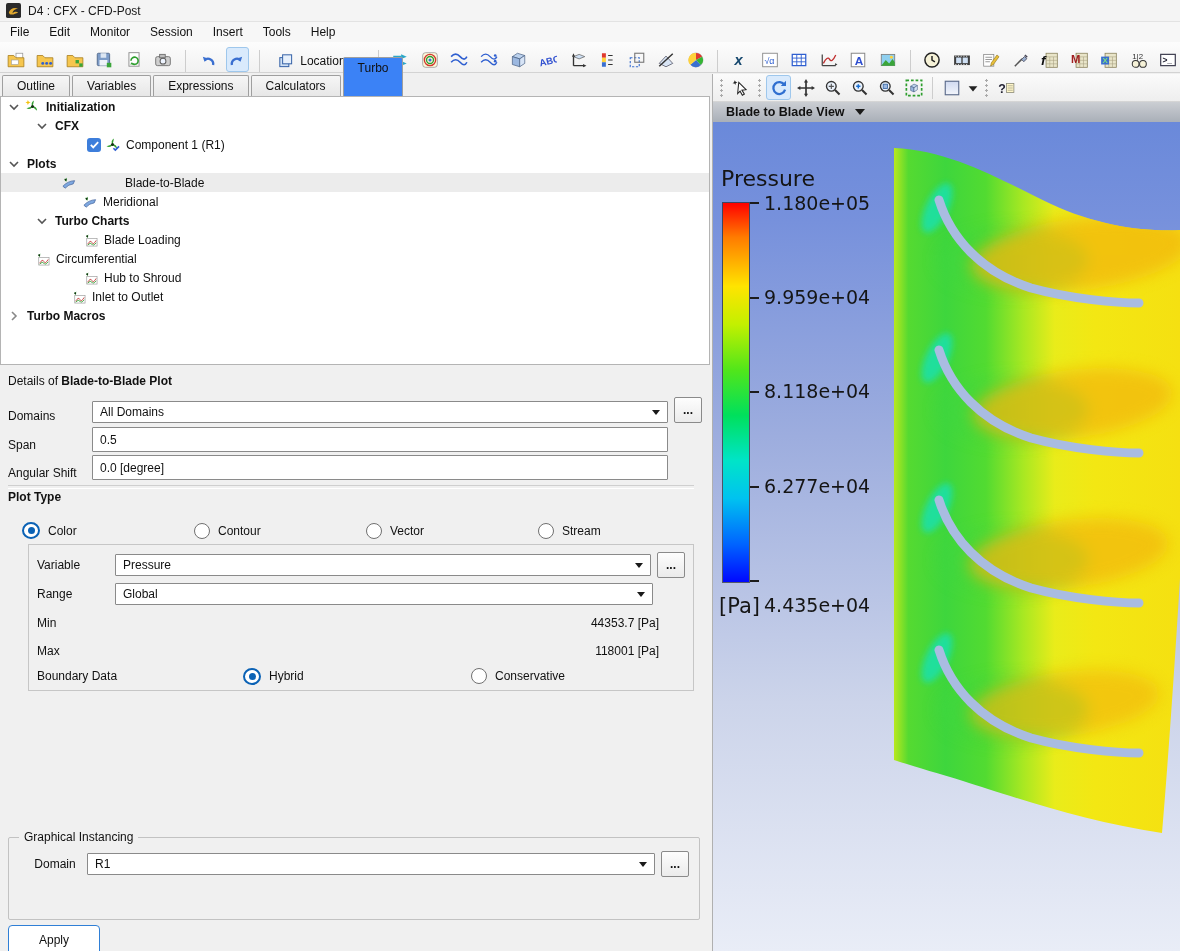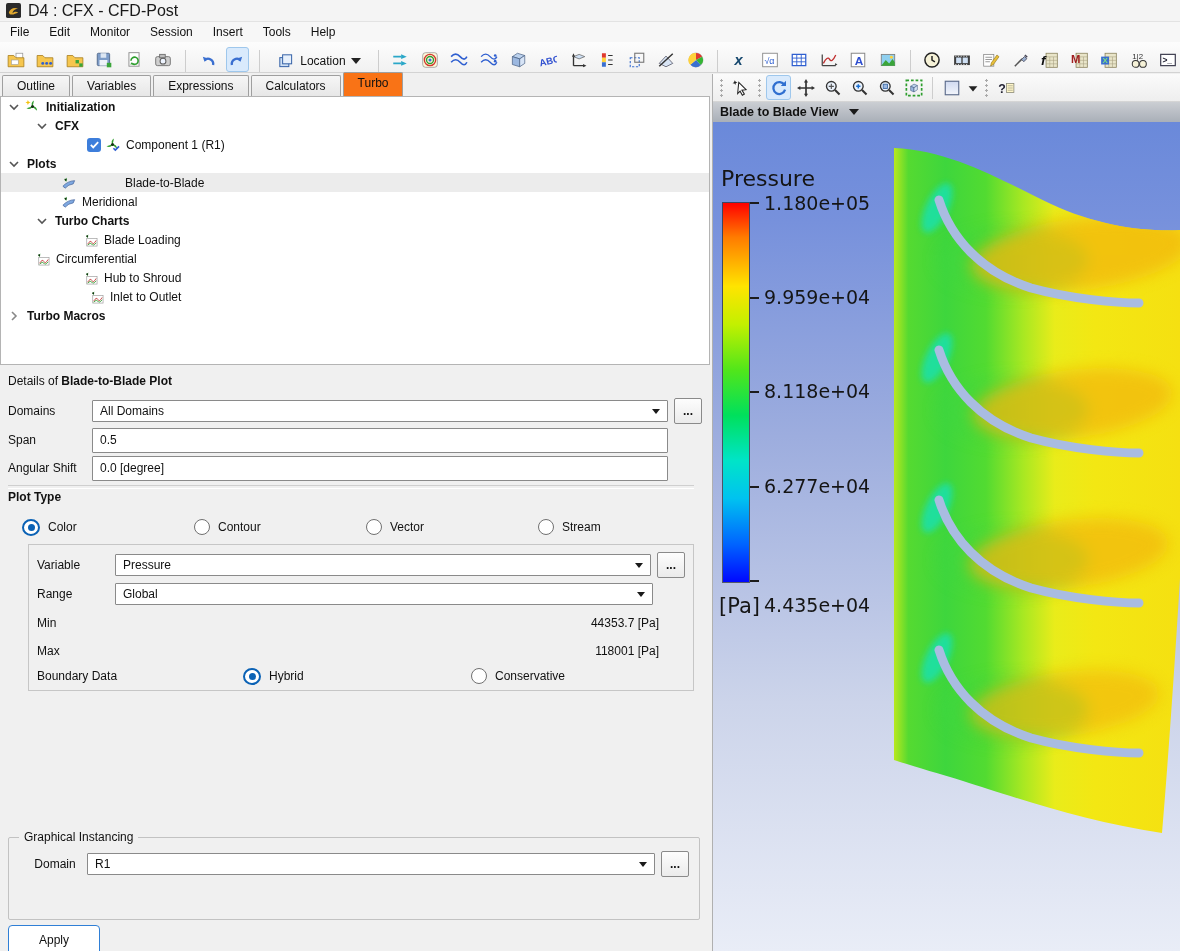--- a/index.html
+++ b/index.html
@@ -4,21 +4,21 @@
 <style>
   html,body{margin:0;padding:0;}
   body{width:1180px;height:951px;overflow:hidden;background:#f0f0f0;
        font-family:"Liberation Sans",sans-serif;font-size:12px;color:#111;}
   .win{position:relative;width:1180px;height:951px;background:#f0f0f0;}
 
   
   .titlebar{position:absolute;left:0;top:0;width:100%;height:22px;background:#f4f4f4;
             display:flex;align-items:center;gap:7px;padding-left:6px;box-sizing:border-box;
             border-bottom:1px solid #e3e3e3;}
-  .titlebar .ttl{font-size:16px;color:#1a1a1a;}
+  .titlebar .ttl{font-size:12px;color:#1a1a1a;}
   .appicon{width:15px;height:15px;display:inline-block;}
   .menubar{position:absolute;left:0;top:22px;width:100%;height:20px;background:#f7f7f7;
            display:flex;align-items:center;gap:0;border-bottom:1px solid #e6e6e6;}
   .menubar .mi{padding:2px 10px;cursor:default;}
   .toolbar{position:absolute;left:0;top:42px;width:100%;height:31px;
            background:linear-gradient(#fdfdfd,#f1f1f1);border-bottom:1px solid #d3d3d3;
            display:flex;align-items:flex-end;gap:6px;padding-left:4px;box-sizing:border-box;}
   .ti{width:25px;height:25px;display:flex;align-items:center;justify-content:center;border-radius:3px;}
   .ti svg{width:18px;height:18px;}
   .ti.hl{background:#d9eafc;border:1px solid #9ec7ec;box-sizing:border-box;}
@@ -27,33 +27,33 @@
         background-image:radial-gradient(circle,#a9a9a9 1px,transparent 1.1px);
         background-size:5px 5px;}
   .locbtn{display:flex;align-items:center;gap:5px;padding:2px 7px;border-radius:3px;}
   .locbtn .dd{width:0;height:0;border-left:5px solid transparent;border-right:5px solid transparent;border-top:6px solid #222;}
 
   
   .leftpanel{position:absolute;left:0;top:74px;width:712px;height:877px;background:#f0f0f0;}
   .tabs{position:absolute;left:2px;top:0;height:22px;display:flex;align-items:flex-end;}
   .tab{padding:3px 14px;border:1px solid #9f9f9f;border-bottom:none;background:linear-gradient(#f6f6f6,#e7e7e7);
        margin-right:2px;font-size:12px;border-radius:2px 2px 0 0;}
-  .tab.active{background:#f97316;padding-bottom:7px;position:relative;top:1px;}
+  .tab.active{background:#3b82f6;padding-bottom:22px;position:relative;top:1px;}
   .treebox{position:absolute;left:0;top:22px;width:710px;height:269px;background:#fff;
            border:1px solid #b4b4b4;box-sizing:border-box;overflow:hidden;}
   .trow{height:19px;display:flex;align-items:center;gap:4px;white-space:nowrap;}
   .trow.sel{background:#ececec;gap:47px;}
   .trow .lbl{padding-left:2px;}
   .trow .b{font-weight:bold;}
   .chev{width:14px;height:14px;flex:0 0 14px;}
   .ticn{width:15px;height:15px;flex:0 0 15px;}
   .cbx{width:14px;height:14px;flex:0 0 14px;background:#3d7edb;border-radius:3px;
        display:flex;align-items:center;justify-content:center;}
   .detlbl{position:absolute;left:8px;top:300px;font-size:12px;}
-  .frow{position:absolute;left:8px;right:10px;height:24px;display:flex;align-items:center;gap:6px;}
+  .frow{position:absolute;left:8px;right:10px;height:24px;display:flex;align-items:flex-end;gap:6px;}
   .flabel{width:78px;flex:0 0 78px;}
   .combo{flex:1;height:22px;background:#fff;border:1px solid #8a8a8a;border-radius:1px;
          display:flex;align-items:center;padding:0 7px;box-sizing:border-box;}
   .combo .arr{margin-left:auto;width:0;height:0;border-left:4px solid transparent;border-right:4px solid transparent;border-top:5px solid #1a1a1a;}
   .tinput{flex:1;height:25px;background:#fff;border:1px solid #8a8a8a;border-radius:1px;
           display:flex;align-items:center;padding:0 7px;box-sizing:border-box;}
   .dots{width:26px;height:24px;flex:0 0 26px;border:1px solid #8a8a8a;background:linear-gradient(#fdfdfd,#ebebeb);
         display:flex;align-items:center;justify-content:center;border-radius:2px;font-weight:bold;}
   .groove{position:absolute;left:8px;width:686px;height:2px;border-top:1px solid #cfcfcf;border-bottom:1px solid #fff;}
   .sechead{position:absolute;left:8px;font-weight:bold;}
@@ -75,21 +75,21 @@
   .ua{width:0;height:0;border-left:4px solid transparent;border-right:4px solid transparent;border-bottom:5px solid #222;}
   .da{width:0;height:0;border-left:4px solid transparent;border-right:4px solid transparent;border-top:5px solid #222;}
   .applybtn{position:absolute;left:8px;top:851px;width:90px;height:28px;background:#fff;
             border:1px solid #2f7fd6;border-radius:4px;display:flex;align-items:center;justify-content:center;font-size:12px;}
 
   
   .rightpanel{position:absolute;left:712px;top:74px;width:468px;height:877px;border-left:1px solid #b0b0b0;box-sizing:border-box;background:#f0f0f0;}
   .vtoolbar{position:absolute;left:0;top:0;width:100%;height:28px;background:linear-gradient(#fbfbfb,#eeeeee);
             display:flex;align-items:center;gap:2px;padding-left:4px;box-sizing:border-box;border-bottom:1px solid #d5d5d5;}
   .vtitle{position:absolute;left:0;top:28px;width:100%;height:20px;background:linear-gradient(#cbced3,#a9afb8);
-          display:flex;align-items:center;gap:10px;padding-left:7px;box-sizing:border-box;
+          display:flex;align-items:center;gap:10px;padding-left:13px;box-sizing:border-box;
           font-weight:bold;font-size:12.5px;color:#111;}
   .vtitle .dd{width:0;height:0;border-left:5px solid transparent;border-right:5px solid transparent;border-top:6px solid #1a1a1a;}
   .viewport{position:absolute;left:0;top:48px;width:468px;height:829px;
             background:linear-gradient(#6a89da,#7791dc 12%,#9dadde 38%,#ccd4ea 70%,#e9edf7 100%);overflow:hidden;}
   .viewport svg.scene{position:absolute;left:0;top:0;}
   .lg-title{position:absolute;left:8px;top:44px;font-family:"DejaVu Sans",sans-serif;font-size:22px;color:#151515;}
   .lg-bar{position:absolute;left:10px;top:81px;width:26px;height:379px;outline:1px solid rgba(20,20,20,.6);
           background:linear-gradient(#f00 0%,#ff7b00 9%,#ffe400 22%,#c3f000 32%,#52e61a 44%,#00e05c 56%,#00e4c8 68%,#00c2f0 78%,#0064ff 90%,#0008ff 100%);}
   .lg-tick{position:absolute;left:37px;width:9px;height:2px;background:#1c1c1c;}
   .lg-val{position:absolute;left:51px;font-family:"DejaVu Sans",sans-serif;font-size:19px;color:#151515;}
@@ -419,21 +419,21 @@
       </div>
       <div class="trow sel" style="padding-left:60px">
         <span class="ticn"><svg viewBox="0 0 16 16">
               <path d="M5 7Q3.8 4.5 6.3 3Q6 5.5 5 7" fill="#2e9e2e"></path>
               <path d="M5 7Q3.8 4.5 6.3 3Q6 5.5 5 7" fill="#2e9e2e" transform="rotate(120 5 5)"></path>
               <circle cx="5" cy="5" r="1.1" fill="#123312"></circle>
               <path d="M2 12Q7 6.5 14.5 6L13 9.5Q8 10 4.5 14Z" fill="#7ea8e0" stroke="#3a5a94" stroke-width=".7"></path>
             </svg></span>
         <span class="lbl">Blade-to-Blade</span>
       </div>
-      <div class="trow" style="padding-left:60px">
+      <div class="trow" style="padding-left:81px">
         <span class="ticn"><svg viewBox="0 0 16 16">
               <path d="M5 7Q3.8 4.5 6.3 3Q6 5.5 5 7" fill="#2e9e2e"></path>
               <path d="M5 7Q3.8 4.5 6.3 3Q6 5.5 5 7" fill="#2e9e2e" transform="rotate(120 5 5)"></path>
               <circle cx="5" cy="5" r="1.1" fill="#123312"></circle>
               <path d="M2 12Q7 6.5 14.5 6L13 9.5Q8 10 4.5 14Z" fill="#7ea8e0" stroke="#3a5a94" stroke-width=".7"></path>
             </svg></span>
         <span class="lbl">Meridional</span>
       </div>
       <div class="trow" style="padding-left:34px">
         <span class="chev"><svg viewBox="0 0 14 14">
@@ -467,21 +467,21 @@
         <span class="ticn"><svg viewBox="0 0 16 16">
               <path d="M4.5 6Q3.5 3.8 5.8 2.6Q5.4 4.8 4.5 6" fill="#2e9e2e"></path>
               <path d="M4.5 6Q3.5 3.8 5.8 2.6Q5.4 4.8 4.5 6" fill="#2e9e2e" transform="rotate(120 4.5 4.5)"></path>
               <circle cx="4.5" cy="4.5" r="1" fill="#123312"></circle>
               <rect x="4" y="7" width="11" height="8" fill="#fff" stroke="#999" stroke-width=".7"></rect>
               <path d="M5 13q3-5 4.5-1.8T14 9" stroke="#c03030" fill="none" stroke-width=".9"></path>
               <path d="M5 14q3-3.5 4.5-1T14 11.5" stroke="#2e9e2e" fill="none" stroke-width=".9"></path>
             </svg></span>
         <span class="lbl">Hub to Shroud</span>
       </div>
-      <div class="trow" style="padding-left:88px">
+      <div class="trow" style="padding-left:70px">
         <span class="ticn"><svg viewBox="0 0 16 16">
               <path d="M4.5 6Q3.5 3.8 5.8 2.6Q5.4 4.8 4.5 6" fill="#2e9e2e"></path>
               <path d="M4.5 6Q3.5 3.8 5.8 2.6Q5.4 4.8 4.5 6" fill="#2e9e2e" transform="rotate(120 4.5 4.5)"></path>
               <circle cx="4.5" cy="4.5" r="1" fill="#123312"></circle>
               <rect x="4" y="7" width="11" height="8" fill="#fff" stroke="#999" stroke-width=".7"></rect>
               <path d="M5 13q3-5 4.5-1.8T14 9" stroke="#c03030" fill="none" stroke-width=".9"></path>
               <path d="M5 14q3-3.5 4.5-1T14 11.5" stroke="#2e9e2e" fill="none" stroke-width=".9"></path>
             </svg></span>
         <span class="lbl">Inlet to Outlet</span>
       </div>

